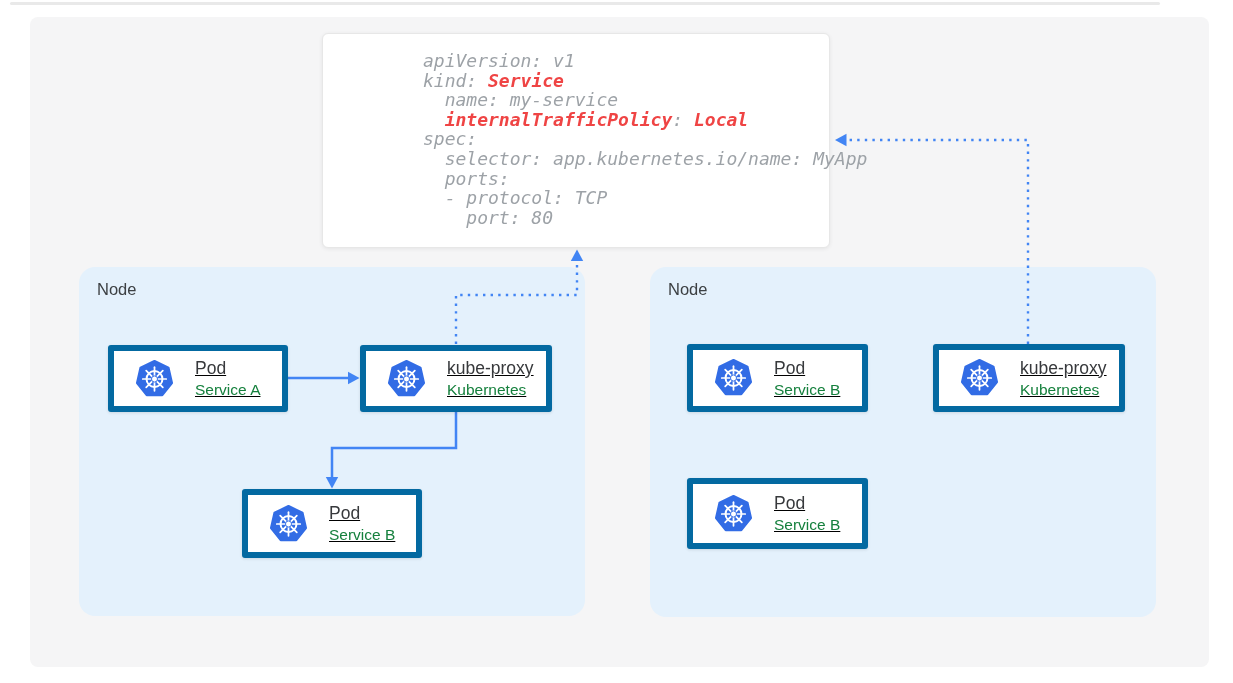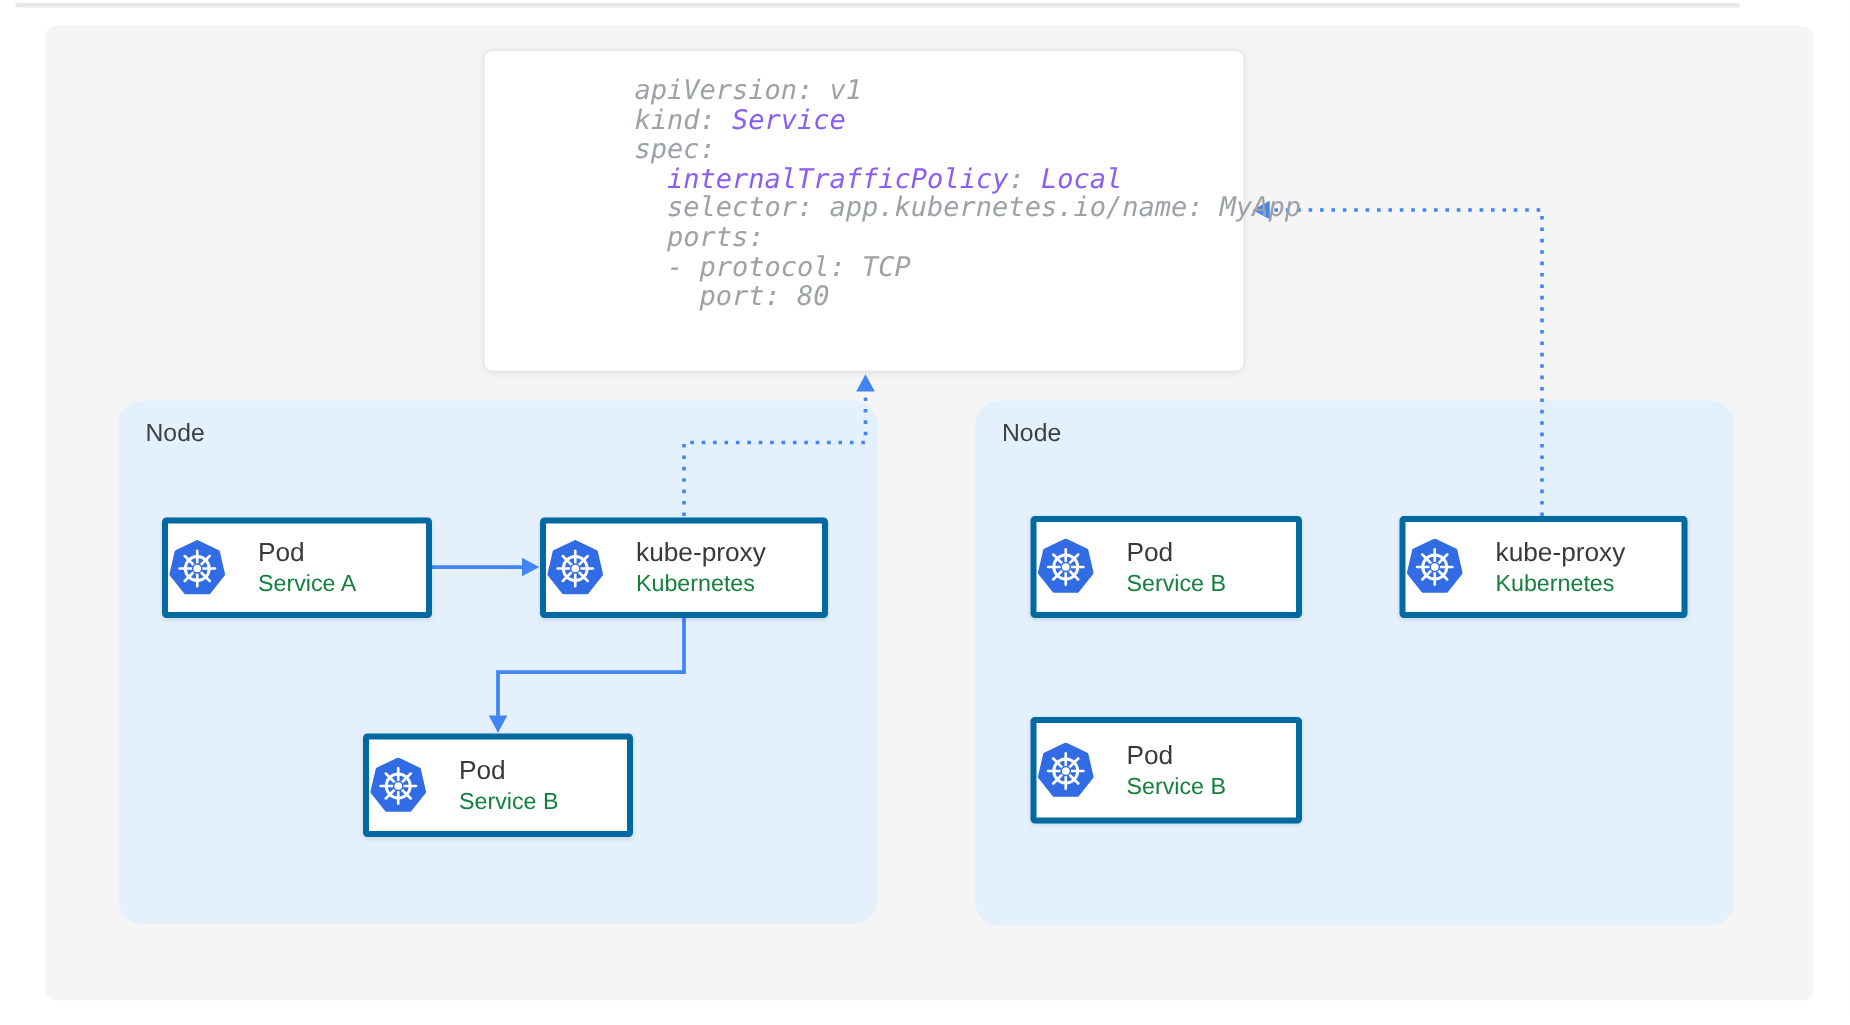--- a/index.html
+++ b/index.html
@@ -37,22 +37,22 @@
   }
   .code-line {
     font-family: "DejaVu Sans Mono", "Liberation Mono", monospace;
     font-style: italic;
     font-size: 18px;
     line-height: 19.6px;
     color: #9da2a7;
     white-space: pre;
   }
   .code-line .b {
-    font-weight: normal;
-    color: #8b5cf6;
+    font-weight: bold;
+    color: #ef4444;
   }
 
   
   .node {
     position: absolute;
     background: #e4f1fc;
     border-radius: 16px;
     z-index: 1;
     text-align: right;
   }
@@ -60,26 +60,28 @@
   .node-right { left: 650px; top: 267px; width: 506px; height: 350px; }
   .node-label {
     position: absolute; left: 18px; top: 13px;
     font-size: 16.5px; color: #3c4043;
   }
 
   
   .card {
     position: absolute;
     background: #ffffff;
-    border: 4px solid #0369a1;
+    border: 6px solid #0369a1;
     border-radius: 3px;
     box-shadow: 0 1px 3px rgba(60,64,67,0.14);
     display: flex;
     align-items: center;
+    padding-left: 21px;
     z-index: 4;
+    text-decoration: underline;
   }
   .card .k8s-icon { width: 39px; height: 38px; flex: 0 0 auto; }
   .card .txt { margin-left: 21px; }
   .card .title { font-size: 17.5px; color: #37393c; line-height: 22px; }
   .card .subtitle { font-size: 15.5px; color: #15803d; line-height: 20px; margin-top: 1px; }
 
   .card-a { left: 108px; top: 345px; width: 180px; height: 67px; }
   .card-b { left: 360px; top: 345px; width: 192px; height: 67px; }
   .card-c { left: 242px; top: 489px; width: 180px; height: 69px; }
   .card-d { left: 687px; top: 344px; width: 181px; height: 68px; }
@@ -146,22 +148,23 @@
 
     <g>
       <path d="M1028 344 V140 H846" stroke="#4285F4" stroke-width="2.4" stroke-dasharray="2.4 5.2" fill="none"></path>
       <path d="M846.5 133.8 L846.5 146.2 L835 140 Z" fill="#4285F4"></path>
     </g>
   </svg>
 
   <div class="yaml-card">
     <div class="code-line"><span>apiVersion: v1</span><span class="b"></span><span></span><span class="b"></span></div>
     <div class="code-line"><span>kind: </span><span class="b">Service</span><span></span><span class="b"></span></div>
+    <div class="code-line"><span>  name: my-service</span><span class="b"></span><span></span><span class="b"></span></div>
+    <div class="code-line"><span>  </span><span class="b">internalTrafficPolicy</span><span>: </span><span class="b">Local</span></div>
     <div class="code-line"><span>spec:</span><span class="b"></span><span></span><span class="b"></span></div>
-    <div class="code-line"><span>  </span><span class="b">internalTrafficPolicy</span><span>: </span><span class="b">Local</span></div>
     <div class="code-line"><span>  selector: app.kubernetes.io/name: MyApp</span><span class="b"></span><span></span><span class="b"></span></div>
     <div class="code-line"><span>  ports:</span><span class="b"></span><span></span><span class="b"></span></div>
     <div class="code-line"><span>  - protocol: TCP</span><span class="b"></span><span></span><span class="b"></span></div>
     <div class="code-line"><span>    port: 80</span><span class="b"></span><span></span><span class="b"></span></div>
   </div>
 
   <div class="card card-a">
     <svg class="k8s-icon" viewBox="0 0 100 100">
         <use href="#k8s-logo"></use>
       </svg>

